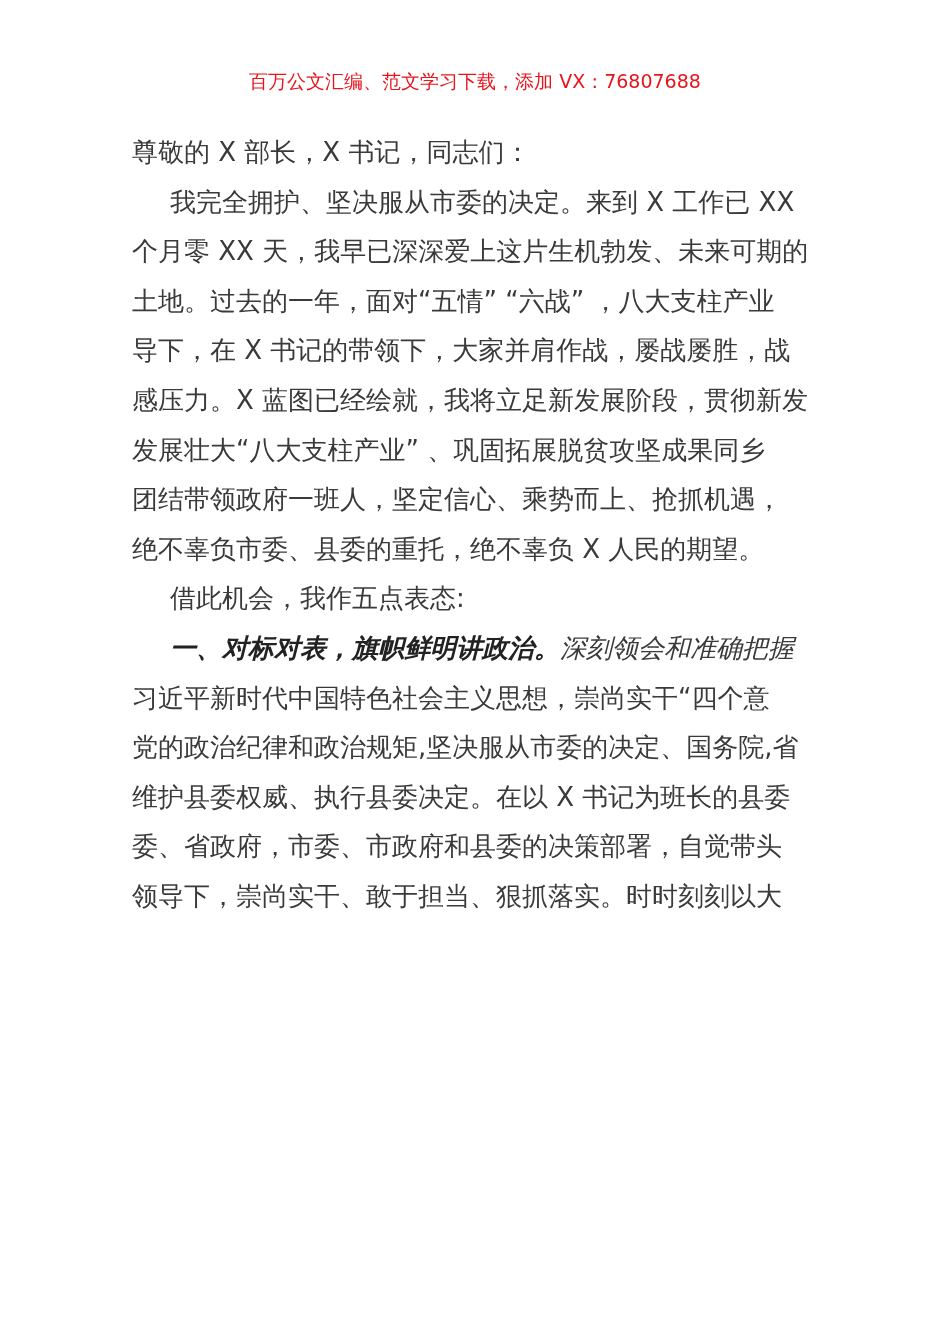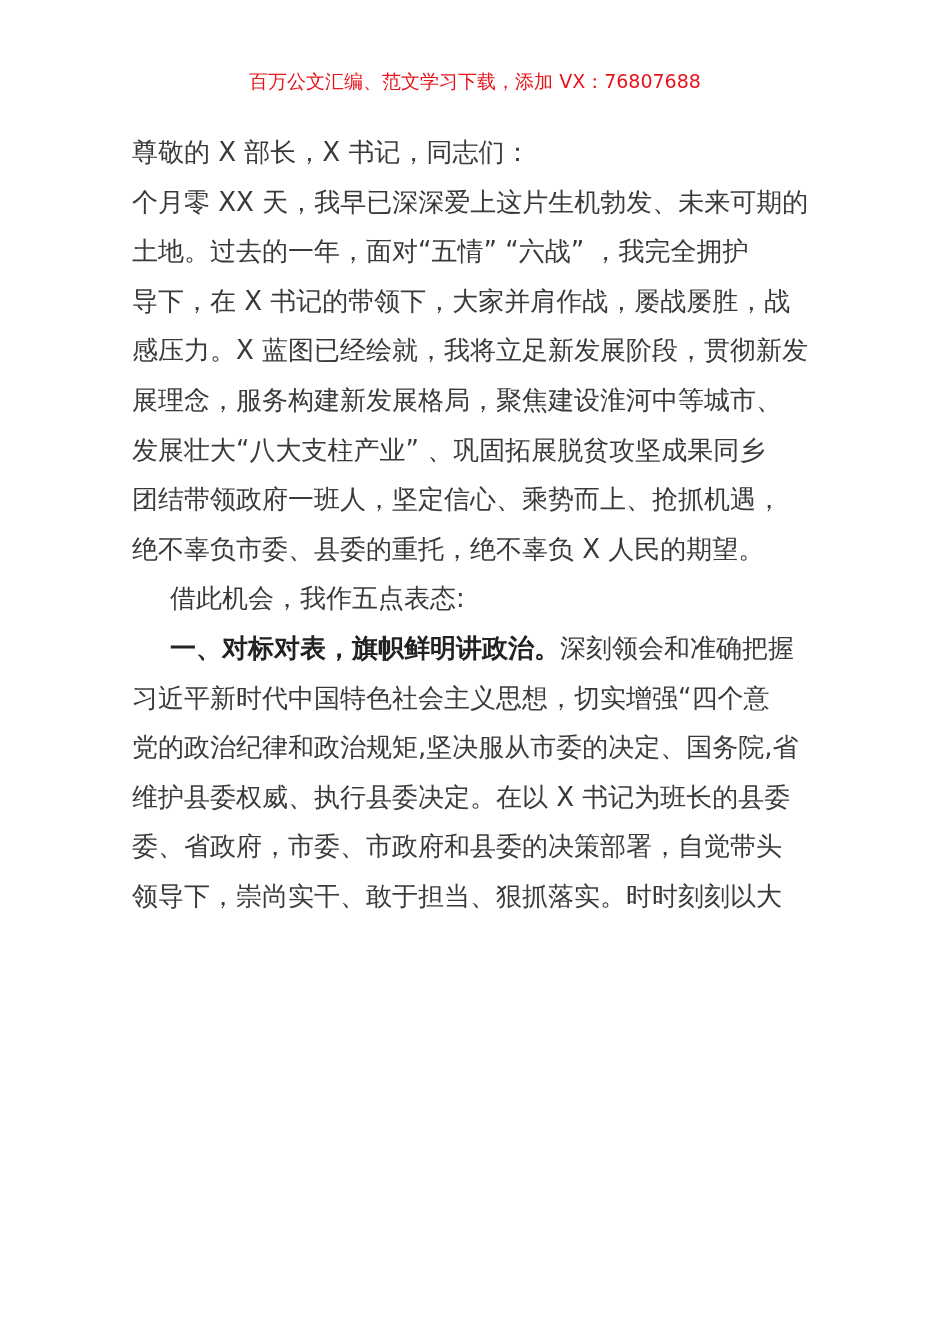--- a/index.html
+++ b/index.html
@@ -70,37 +70,37 @@
 
   <div class="header-banner">百万公文汇编、范文学习下载，添加 VX：76807688</div>
 
   <div class="body-text">
 
     <p class="para">
       <span class="line">尊敬的 X 部长，X 书记，同志们：</span>
     </p>
 
     <p class="para gap" style="margin-top:0;">
+      <span class="line" style="padding-left:38px;">我完全拥护、坚决服从市委的决定。来到 X 工作已 XX</span>
       <span class="line">个月零 XX 天，我早已深深爱上这片生机勃发、未来可期的</span>
-      <span class="line">土地。过去的一年，面对“五情” “六战” ，我完全拥护</span>
+      <span class="line">土地。过去的一年，面对“五情” “六战” ，八大支柱产业</span>
       <span class="line">导下，在 X 书记的带领下，大家并肩作战，屡战屡胜，战</span>
       <span class="line">感压力。X 蓝图已经绘就，我将立足新发展阶段，贯彻新发</span>
-      <span class="line">展理念，服务构建新发展格局，聚焦建设淮河中等城市、</span>
       <span class="line">发展壮大“八大支柱产业” 、巩固拓展脱贫攻坚成果同乡</span>
       <span class="line">团结带领政府一班人，坚定信心、乘势而上、抢抓机遇，</span>
       <span class="line">绝不辜负市委、县委的重托，绝不辜负 X 人民的期望。</span>
     </p>
 
     <p class="para" style="margin-top:0;">
       <span class="line" style="padding-left:38px;">借此机会，我作五点表态:</span>
     </p>
 
     <p class="para" style="margin-top:0;">
-      <span class="line" style="padding-left:38px;"><span class="bold">一、对标对表，旗帜鲜明讲政治。</span><span>深刻领会和准确把握</span></span>
-      <span class="line">习近平新时代中国特色社会主义思想，切实增强“四个意</span>
+      <span class="line" style="padding-left:38px;font-style:italic;"><span class="bold">一、对标对表，旗帜鲜明讲政治。</span><span>深刻领会和准确把握</span></span>
+      <span class="line">习近平新时代中国特色社会主义思想，崇尚实干“四个意</span>
       <span class="line">党的政治纪律和政治规矩,坚决服从市委的决定、国务院,省</span>
       <span class="line">维护县委权威、执行县委决定。在以 X 书记为班长的县委</span>
       <span class="line">委、省政府，市委、市政府和县委的决策部署，自觉带头</span>
       <span class="line">领导下，崇尚实干、敢于担当、狠抓落实。时时刻刻以大</span>
     </p>
 
   </div>
 </div>
 
 </body></html>

